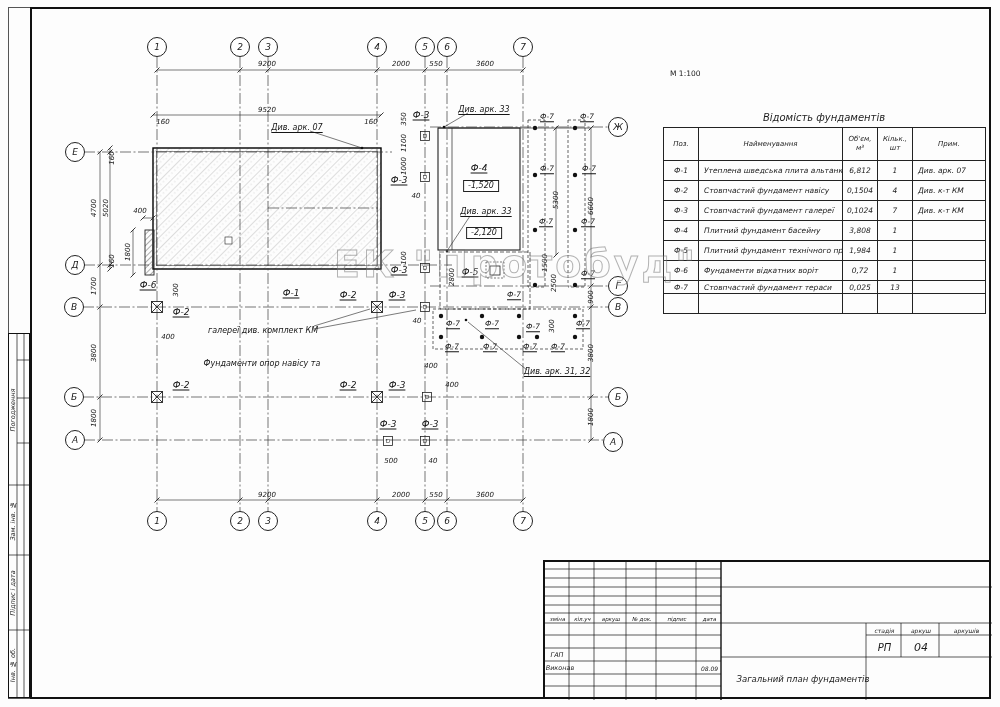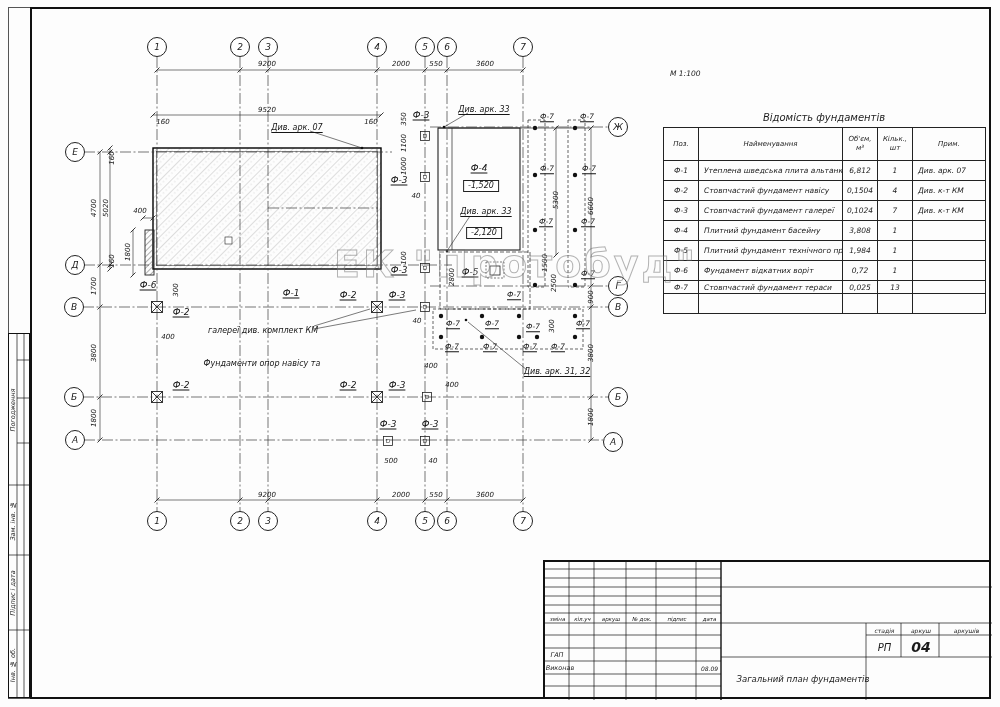--- a/index.html
+++ b/index.html
@@ -14,21 +14,21 @@
   .lbl{font-size:9px;}
   .lbl7{font-size:7.5px;}
   .note{font-size:8px;}
   .ul{text-decoration:underline;text-underline-offset:2px;}
   .box{font-size:8px;border:1px solid #222;background:#fff;padding:1px 4px;}
   .bub{position:absolute;width:18px;height:18px;border:1px solid #222;border-radius:50%;background:#fff;
        display:flex;align-items:center;justify-content:center;font-size:9px;font-style:italic;
        transform:translate(-50%,-50%);z-index:3;}
   
   .draw-title{position:absolute;left:668px;top:50px;font-size:10.5px;font-style:italic;border-bottom:1px solid #111;padding:0 6px 2px 4px;}
-  .draw-scale{position:absolute;left:670px;top:69px;font-size:7.5px;font-style:italic;}
+  .draw-scale{position:absolute;left:670px;top:69px;font-size:7.5px;}
   
   .sched-title{position:absolute;left:824px;top:117px;transform:translate(-50%,-50%);font-size:10px;font-style:italic;}
   table.sched{position:absolute;left:663px;top:127px;width:322px;border-collapse:collapse;table-layout:fixed;
        font-size:7.5px;font-style:italic;}
   table.sched th,table.sched td{border:1px solid #222;overflow:hidden;white-space:nowrap;}
   table.sched th{font-weight:normal;height:30px;font-size:7px;white-space:normal;line-height:1.25;}
   table.sched td{height:17px;text-align:center;}
   table.sched td.col1{text-align:left;padding-left:5px;}
   table.sched td.col4{text-align:left;padding-left:5px;}
   table.sched tr:nth-last-child(2) td{height:10px;}
@@ -309,21 +309,21 @@
         </tr>
         <tr>
           <td class="col0">Ф-5</td>
           <td class="col1">Плитний фундамент технічного прим.</td>
           <td class="col2">1,984</td>
           <td class="col3">1</td>
           <td class="col4"></td>
         </tr>
         <tr>
           <td class="col0">Ф-6</td>
-          <td class="col1">Фундамент відкатних воріт</td>
+          <td class="col1">Фундаменти відкатних воріт</td>
           <td class="col2">0,72</td>
           <td class="col3">1</td>
           <td class="col4"></td>
         </tr>
         <tr>
           <td class="col0">Ф-7</td>
           <td class="col1">Стовпчастий фундамент тераси</td>
           <td class="col2">0,025</td>
           <td class="col3">13</td>
           <td class="col4"></td>
@@ -354,21 +354,21 @@
     <div class="tt" style="left:97px;top:57px;font-size:5.5px;">№ док.</div>
     <div class="tt" style="left:132px;top:57px;font-size:5.5px;">підпис</div>
     <div class="tt" style="left:164.5px;top:57px;font-size:5.5px;">дата</div>
     <div class="tt" style="left:12px;top:93px;font-size:6.5px;">ГАП</div>
     <div class="tt" style="left:15px;top:106px;font-size:6.5px;">Виконав</div>
     <div class="tt" style="left:164.5px;top:106px;font-size:6px;">08.09</div>
     <div class="tt" style="left:339.5px;top:68px;font-size:6px;">стадія</div>
     <div class="tt" style="left:376px;top:68px;font-size:6px;">аркуш</div>
     <div class="tt" style="left:421.5px;top:68px;font-size:6px;">аркушів</div>
     <div class="tt" style="left:339.5px;top:85px;font-size:10px;">РП</div>
-    <div class="tt" style="left:376px;top:85px;font-size:14px;font-weight:bold;">04</div>
+    <div class="tt" style="left:376px;top:85px;font-size:11px;">04</div>
     <div class="tb-doc">Загальний план фундаментів</div>
   </div>
 
   <div class="sidebar">
     <svg width="22" height="365" viewBox="0 0 22 365" style="position:absolute;left:-1px;top:-1px;">
       <g stroke="#111" stroke-width="0.7" fill="none">
         <path d="M9 0V365M16 0V365M0 152H22M0 222H22M0 297H22M9 27H22M9 65H22M9 110H22"></path>
       </g>
     </svg>
     <div class="vlab" style="top:76px;">Погодження</div>

